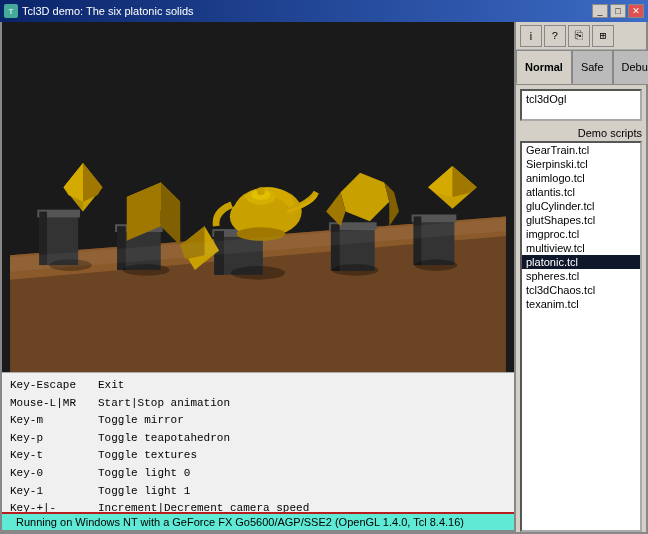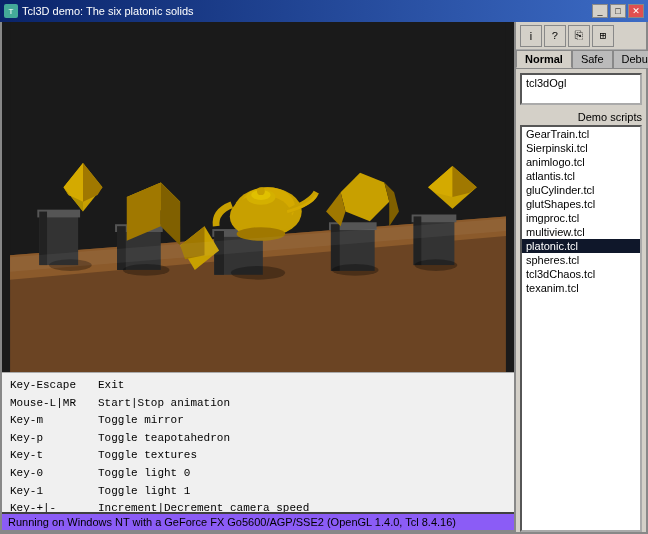--- a/index.html
+++ b/index.html
@@ -103,24 +103,24 @@
     .key-name {
       color: #000;
       min-width: 80px;
     }
     .key-desc {
       color: #000;
     }
 
     
     #status-bar {
-      background: #8b5cf6;
-      border-top: 2px solid #404040;
+      background: #5eead4;
+      border-top: 2px solid #b91c1c;
       border-bottom: 2px solid #888;
-      padding: 2px 6px;
+      padding: 2px 14px;
       font-size: 11px;
       font-family: Tahoma, sans-serif;
       height: 20px;
       display: flex;
       align-items: center;
     }
 
     
     #right-panel {
       width: 130px;
@@ -151,21 +151,21 @@
     }
 
     
     #tab-row {
       display: flex;
       border-bottom: 1px solid #888;
       font-size: 11px;
       font-family: Tahoma, sans-serif;
     }
     .tab {
-      padding: 2px 8px;
+      padding: 10px 8px;
       border: 1px solid #888;
       border-bottom: none;
       background: #d4d0c8;
       cursor: pointer;
       font-size: 11px;
     }
     .tab.active {
       background: #d4d0c8;
       border-bottom: 1px solid #d4d0c8;
       font-weight: bold;

